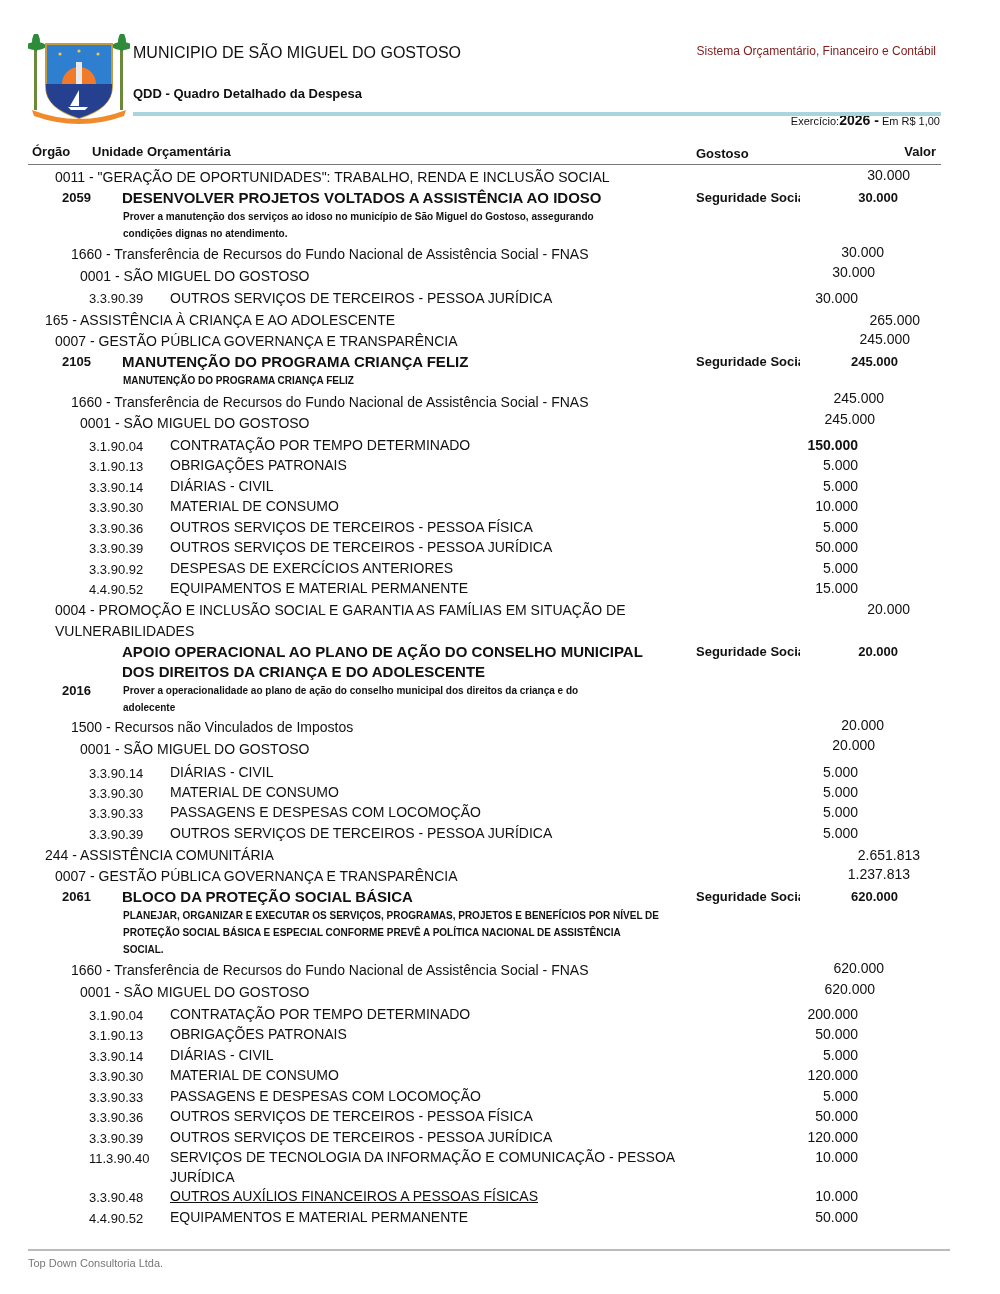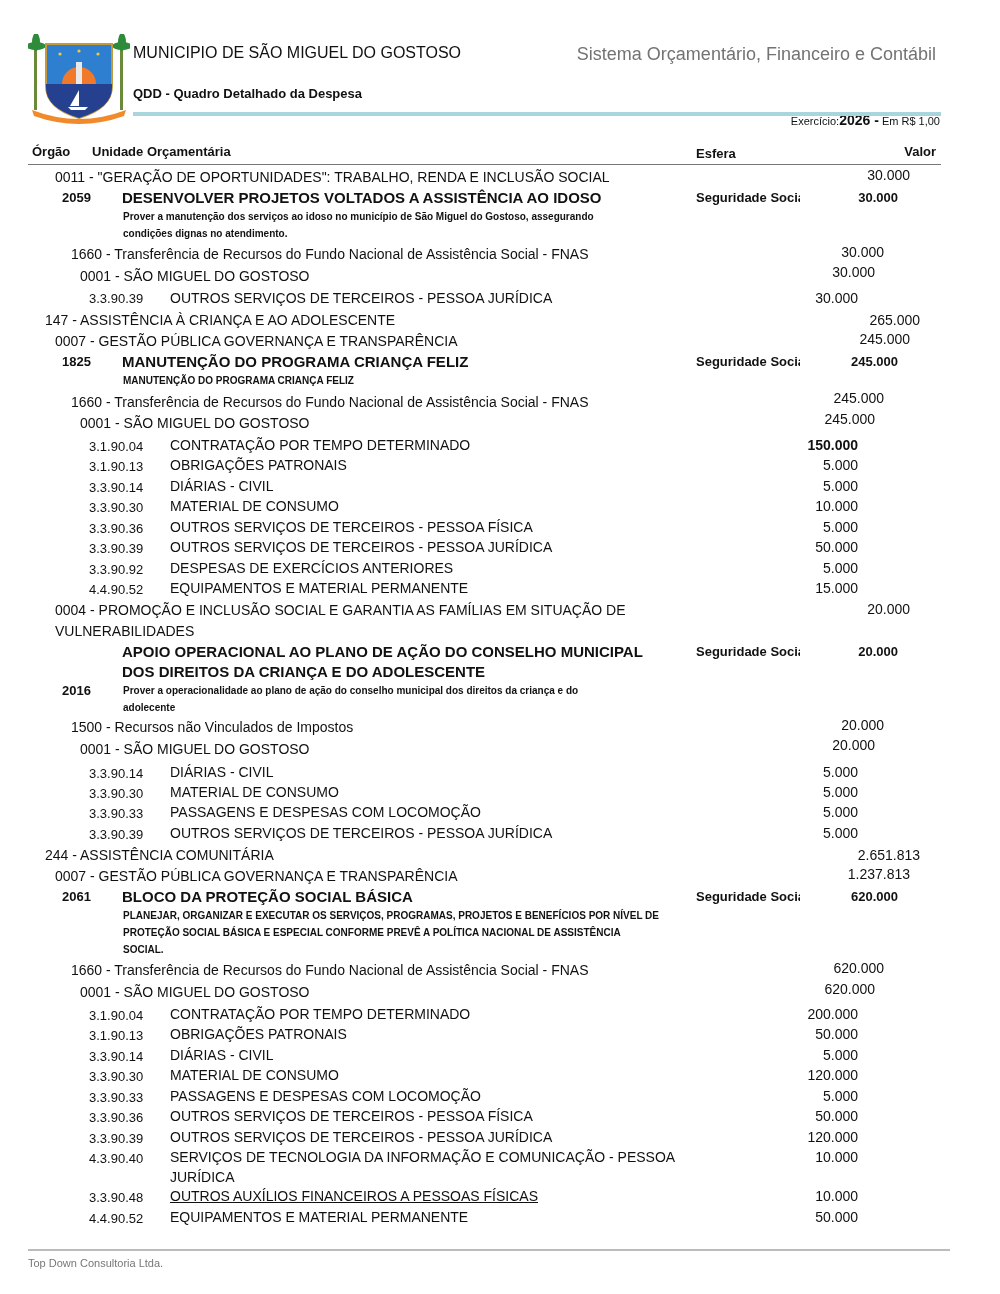--- a/index.html
+++ b/index.html
@@ -1,20 +1,20 @@
 <!DOCTYPE html>
 <html><head>
 <meta charset="utf-8">
 <style>
   html, body { margin: 0; padding: 0; background: #ffffff; }
   body { width: 1000px; height: 1294px; position: relative; font-family: "Liberation Sans", sans-serif; color: #111; overflow: hidden; }
   .abs { position: absolute; white-space: nowrap; }
   .logo { position: absolute; left: 28px; top: 34px; width: 102px; height: 92px; }
   .title { left: 133px; top: 44px; font-size: 16px; color: #111; }
-  .sys { right: 64px; top: 44px; font-size: 18px; color: #737373; }
+  .sys { right: 64px; top: 44px; font-size: 12px; color: #7f1d1d; }
   .subtitle { left: 133px; top: 86px; font-size: 13px; font-weight: bold; }
   .exercicio { right: 60px; top: 87px; font-size: 11px; margin-top: 25px; }
   .exercicio b { font-size: 14px; }
   .hline { position: absolute; left: 133px; top: 112px; width: 808px; height: 3px; background: #a9d6dc; border-bottom: 1px solid #c8c8c8; }
   .colhead { top: 144px; font-size: 13px; font-weight: bold; }
   .colline { position: absolute; left: 28px; top: 164px; width: 913px; height: 1px; background: #777; }
   .row { position: absolute; font-size: 14px; white-space: nowrap; }
   .num { position: absolute; font-size: 14px; text-align: right; white-space: nowrap; }
   .acode { position: absolute; font-size: 13px; font-weight: bold; }
   .aname { position: absolute; font-size: 15px; font-weight: bold; line-height: 20px; }
@@ -56,21 +56,21 @@
 <div class="abs sys">Sistema Orçamentário, Financeiro e Contábil</div>
 <div class="abs subtitle">QDD - Quadro Detalhado da Despesa</div>
 <div class="abs exercicio">
   <span>Exercício:</span><b>2026 -</b>
   <span>Em R$ 1,00</span>
 </div>
 <div class="hline"></div>
 
 <div class="abs colhead" style="left:32px;">Órgão</div>
 <div class="abs colhead" style="left:92px;">Unidade Orçamentária</div>
-<div class="abs colhead" style="left:696px; top:146px;">Esfera</div>
+<div class="abs colhead" style="left:696px; top:146px;">Gostoso</div>
 <div class="abs colhead" style="right:64px;">Valor</div>
 <div class="colline"></div>
 
 <div class="row" style="left:55px; top:169px;">0011 - "GERAÇÃO DE OPORTUNIDADES": TRABALHO, RENDA E INCLUSÃO SOCIAL</div>
 <div class="num" style="left:800px; width:110px; top:167px;">30.000</div>
 
 <div class="acode" style="left:62px; top:190px;">2059</div>
 <div class="aname" style="left:122px; top:188px;">DESENVOLVER PROJETOS VOLTADOS A ASSISTÊNCIA AO IDOSO</div>
 <div class="esfera" style="top:190px;">Seguridade Social</div>
 <div class="bval" style="left:800px; width:98px; top:190px;">30.000</div>
@@ -79,26 +79,26 @@
 
 <div class="row" style="left:71px; top:246px;">1660 - Transferência de Recursos do Fundo Nacional de Assistência Social  - FNAS</div>
 <div class="num" style="left:780px; width:104px; top:244px;">30.000</div>
 <div class="row" style="left:80px; top:268px;">0001 - SÃO MIGUEL DO GOSTOSO</div>
 <div class="num" style="left:770px; width:105px; top:264px;">30.000</div>
 
 <div class="ecode" style="top:291px;">3.3.90.39</div>
 <div class="ename" style="top:288px;">OUTROS SERVIÇOS DE TERCEIROS - PESSOA JURÍDICA</div>
 <div class="num" style="left:760px; width:98px; top:290px;">30.000</div>
 
-<div class="row" style="left:45px; top:312px;">147 - ASSISTÊNCIA À CRIANÇA E AO ADOLESCENTE</div>
+<div class="row" style="left:45px; top:312px;">165 - ASSISTÊNCIA À CRIANÇA E AO ADOLESCENTE</div>
 <div class="num" style="left:810px; width:110px; top:312px;">265.000</div>
 <div class="row" style="left:55px; top:333px;">0007 - GESTÃO PÚBLICA GOVERNANÇA E TRANSPARÊNCIA</div>
 <div class="num" style="left:800px; width:110px; top:331px;">245.000</div>
 
-<div class="acode" style="left:62px; top:354px;">1825</div>
+<div class="acode" style="left:62px; top:354px;">2105</div>
 <div class="aname" style="left:122px; top:352px;">MANUTENÇÃO DO PROGRAMA CRIANÇA FELIZ</div>
 <div class="esfera" style="top:354px;">Seguridade Social</div>
 <div class="bval" style="left:800px; width:98px; top:354px;">245.000</div>
 <div class="adesc" style="left:123px; top:372px;">MANUTENÇÃO DO PROGRAMA CRIANÇA FELIZ</div>
 
 <div class="row" style="left:71px; top:394px;">1660 - Transferência de Recursos do Fundo Nacional de Assistência Social  - FNAS</div>
 <div class="num" style="left:780px; width:104px; top:390px;">245.000</div>
 <div class="row" style="left:80px; top:415px;">0001 - SÃO MIGUEL DO GOSTOSO</div>
 <div class="num" style="left:770px; width:105px; top:411px;">245.000</div>
 
@@ -189,21 +189,21 @@
 <div class="num" style="left:760px; width:98px; top:1067px;">120.000</div>
 <div class="ecode" style="top:1090px;">3.3.90.33</div>
 <div class="ename" style="top:1086px;">PASSAGENS E DESPESAS COM LOCOMOÇÃO</div>
 <div class="num" style="left:760px; width:98px; top:1088px;">5.000</div>
 <div class="ecode" style="top:1110px;">3.3.90.36</div>
 <div class="ename" style="top:1106px;">OUTROS SERVIÇOS DE TERCEIROS - PESSOA FÍSICA</div>
 <div class="num" style="left:760px; width:98px; top:1108px;">50.000</div>
 <div class="ecode" style="top:1131px;">3.3.90.39</div>
 <div class="ename" style="top:1127px;">OUTROS SERVIÇOS DE TERCEIROS - PESSOA JURÍDICA</div>
 <div class="num" style="left:760px; width:98px; top:1129px;">120.000</div>
-<div class="ecode" style="top:1151px;">4.3.90.40</div>
+<div class="ecode" style="top:1151px;">11.3.90.40</div>
 <div class="ename" style="top:1147px;">SERVIÇOS DE TECNOLOGIA DA INFORMAÇÃO E COMUNICAÇÃO - PESSOA</div>
 <div class="ename" style="top:1167px;">JURÍDICA</div>
 <div class="num" style="left:760px; width:98px; top:1149px;">10.000</div>
 <div class="ecode" style="top:1190px;">3.3.90.48</div>
 <div class="ename" style="top:1186px;text-decoration:underline;">OUTROS AUXÍLIOS FINANCEIROS A PESSOAS FÍSICAS</div>
 <div class="num" style="left:760px; width:98px; top:1188px;">10.000</div>
 <div class="ecode" style="top:1211px;">4.4.90.52</div>
 <div class="ename" style="top:1207px;">EQUIPAMENTOS E MATERIAL PERMANENTE</div>
 <div class="num" style="left:760px; width:98px; top:1209px;">50.000</div>
 

